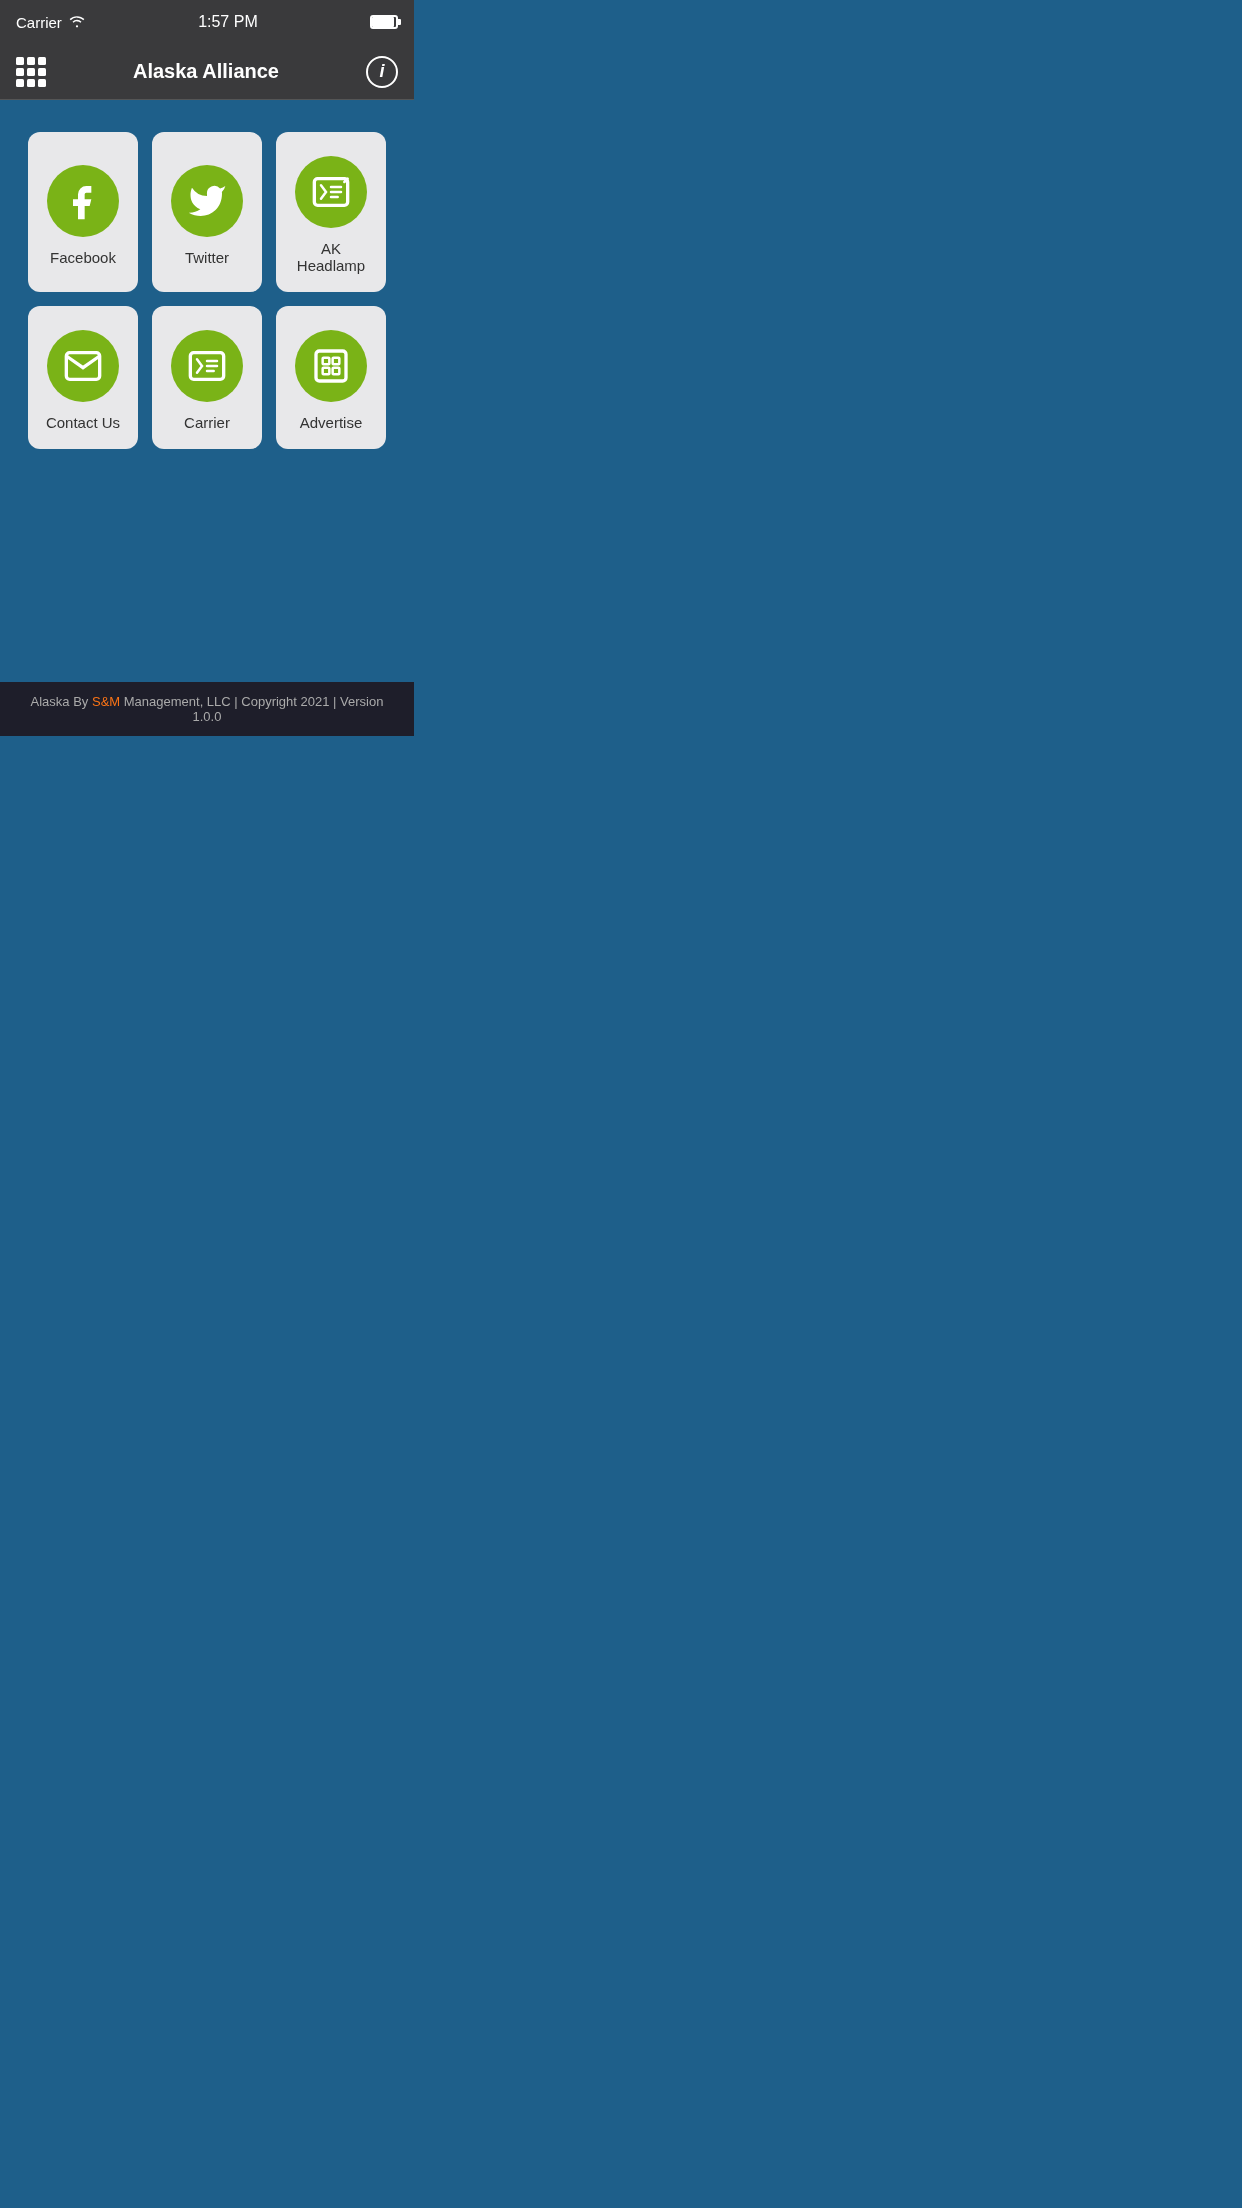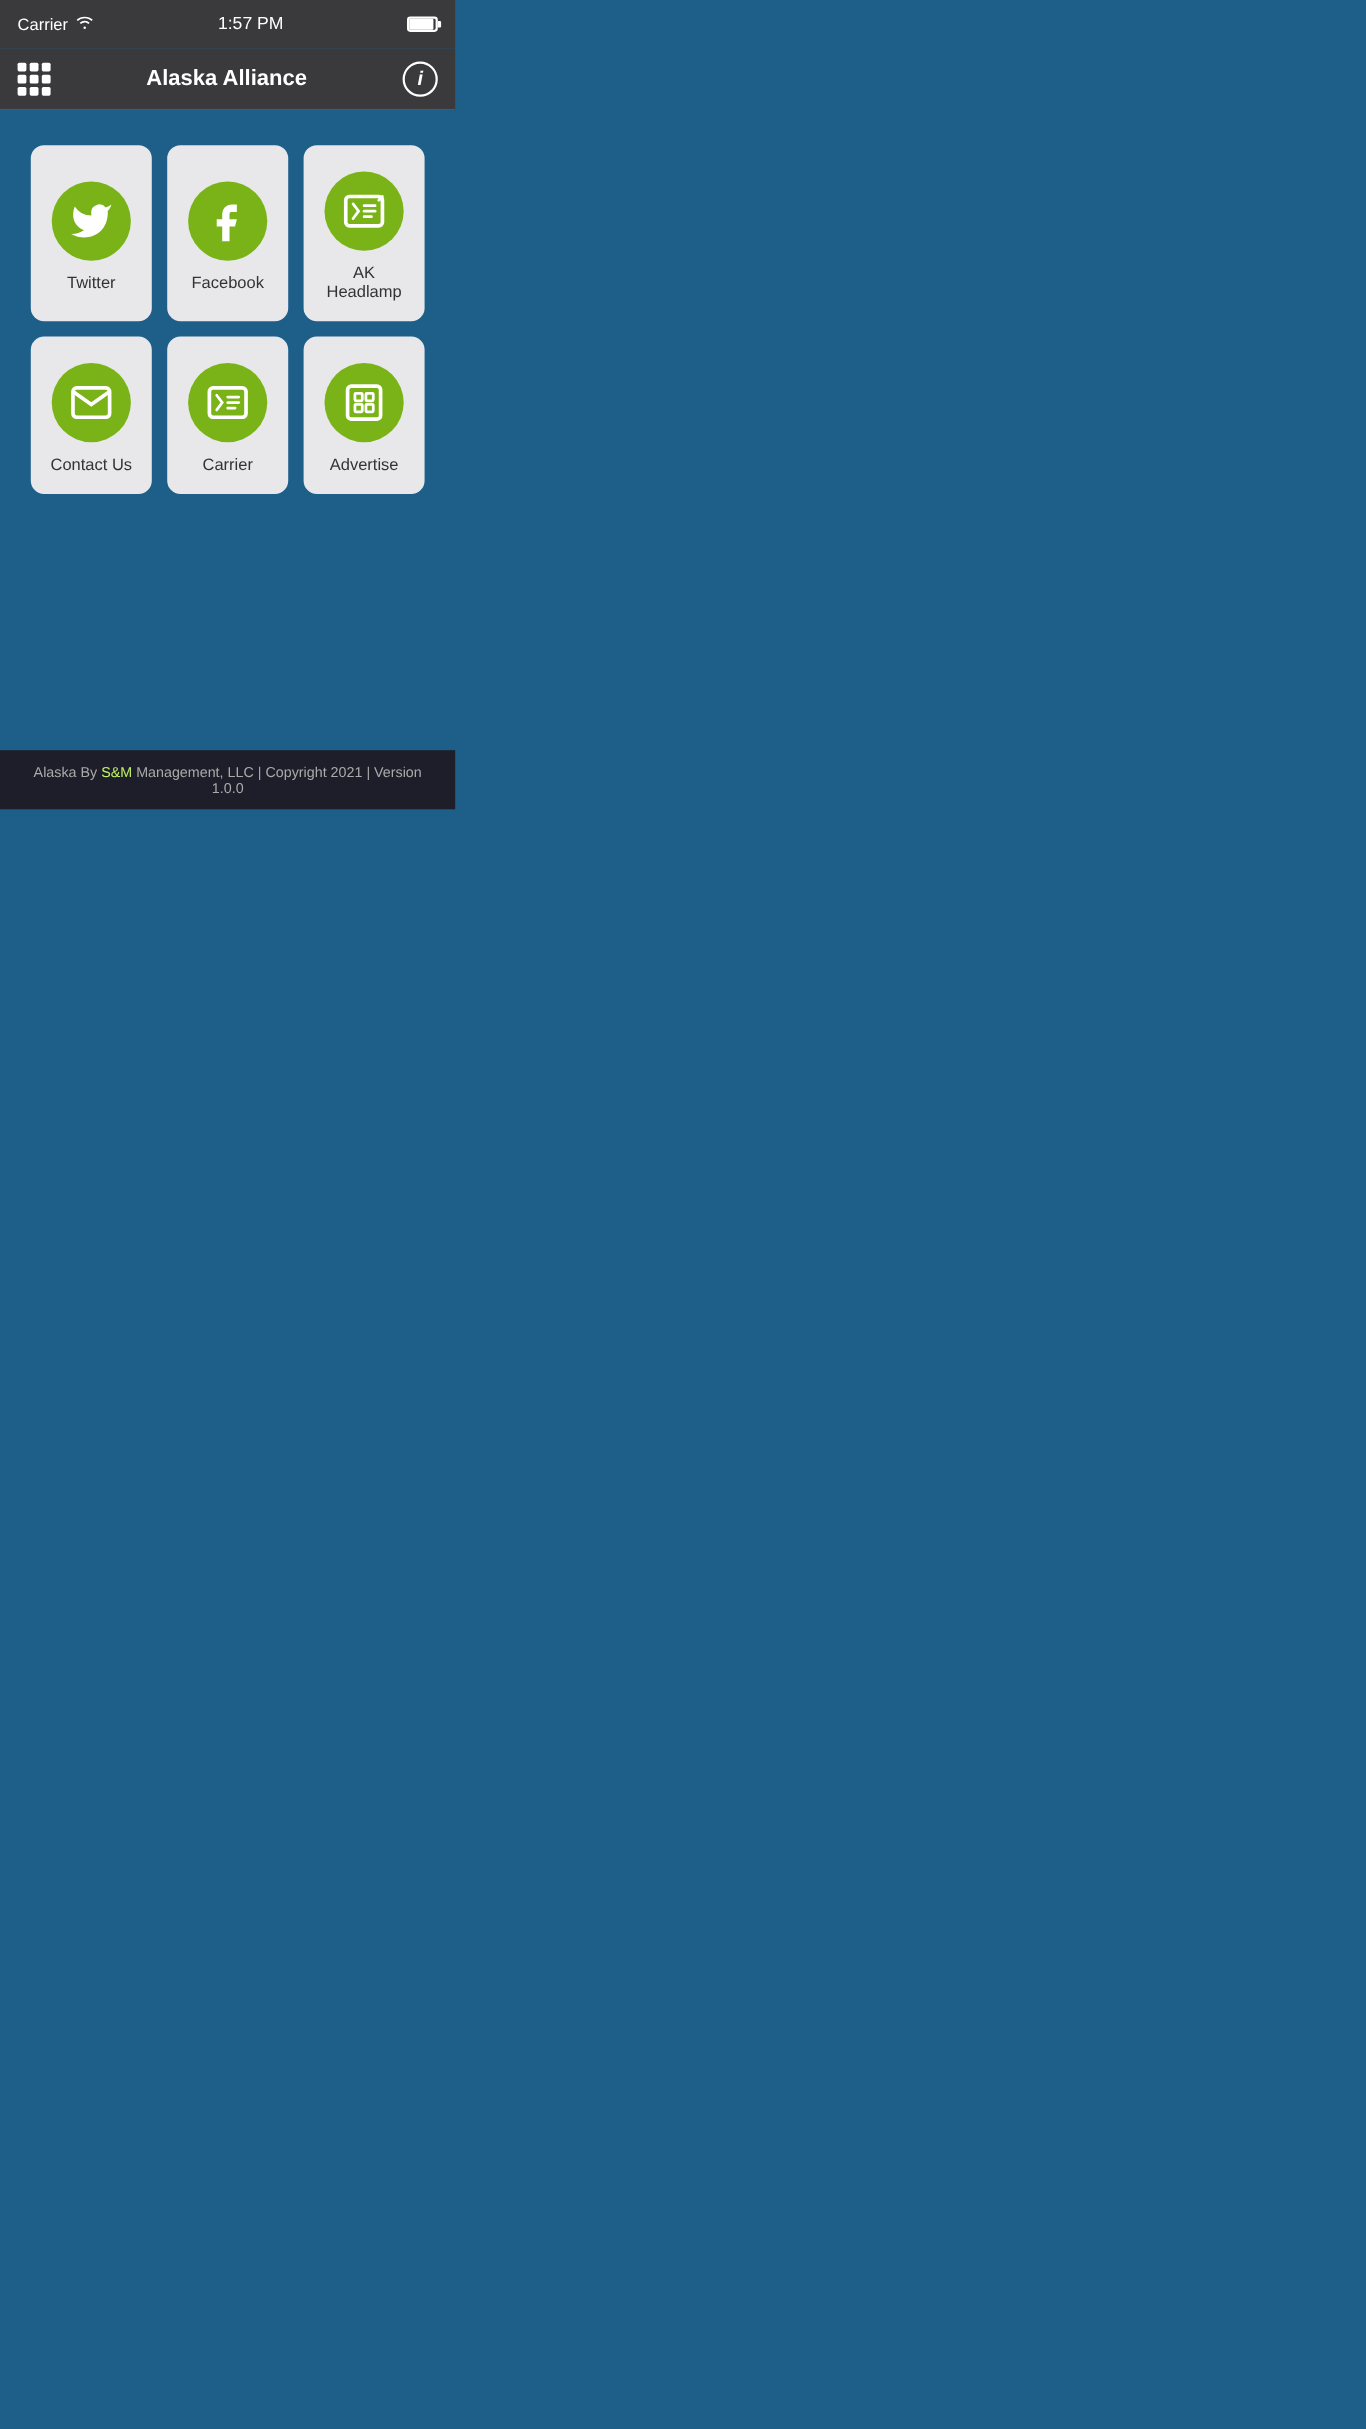--- a/index.html
+++ b/index.html
@@ -168,21 +168,21 @@
     
     .footer {
       background: #1e1e2a;
       padding: 12px 16px;
       text-align: center;
       color: #aaa;
       font-size: 13px;
       flex-shrink: 0;
     }
     .footer span.highlight {
-      color: #bef264;
+      color: #f97316;
     }
   </style>
 </head>
 <body>
 
 <div class="status-bar">
   <div class="status-bar-left">
     <span>Carrier</span>
     <span class="wifi-icon">
       <svg viewBox="0 0 24 18" xmlns="http://www.w3.org/2000/svg">
@@ -215,33 +215,33 @@
     <span>i</span>
   </div>
 </div>
 
 <div class="main-content">
   <div class="tiles-grid">
 
     <div class="tile">
       <div class="tile-icon-circle">
         <svg viewBox="0 0 24 24" xmlns="http://www.w3.org/2000/svg">
+          <path d="M17 3h-3a5 5 0 00-5 5v3H6v4h3v8h4v-8h3l1-4h-4V8a1 1 0 011-1h3z"></path>
+        </svg>
+      </div>
+      <span class="tile-label">Facebook</span>
+    </div>
+
+    <div class="tile">
+      <div class="tile-icon-circle">
+        <svg viewBox="0 0 24 24" xmlns="http://www.w3.org/2000/svg">
           <path d="M23 3a10.9 10.9 0 01-3.14 1.53A4.48 4.48 0 0012 8v1A10.66 10.66 0 013 4s-4 9 5 13a11.64 11.64 0 01-7 2c9 5 20 0 20-11.5a4.5 4.5 0 00-.08-.83A7.72 7.72 0 0023 3z"></path>
         </svg>
       </div>
       <span class="tile-label">Twitter</span>
-    </div>
-
-    <div class="tile">
-      <div class="tile-icon-circle">
-        <svg viewBox="0 0 24 24" xmlns="http://www.w3.org/2000/svg">
-          <path d="M17 3h-3a5 5 0 00-5 5v3H6v4h3v8h4v-8h3l1-4h-4V8a1 1 0 011-1h3z"></path>
-        </svg>
-      </div>
-      <span class="tile-label">Facebook</span>
     </div>
 
     <div class="tile">
       <div class="tile-icon-circle">
         <svg viewBox="0 0 24 24" xmlns="http://www.w3.org/2000/svg">
           <rect x="2" y="4" width="20" height="16" rx="2" ry="2" fill="none" stroke="white" stroke-width="2"></rect>
           <path d="M6 8l3 4-3 4" stroke="white" stroke-width="1.5" fill="none" stroke-linecap="round"></path>
           <line x1="12" y1="9" x2="18" y2="9" stroke="white" stroke-width="1.5" stroke-linecap="round"></line>
           <line x1="12" y1="12" x2="18" y2="12" stroke="white" stroke-width="1.5" stroke-linecap="round"></line>
           <line x1="12" y1="15" x2="16" y2="15" stroke="white" stroke-width="1.5" stroke-linecap="round"></line>

